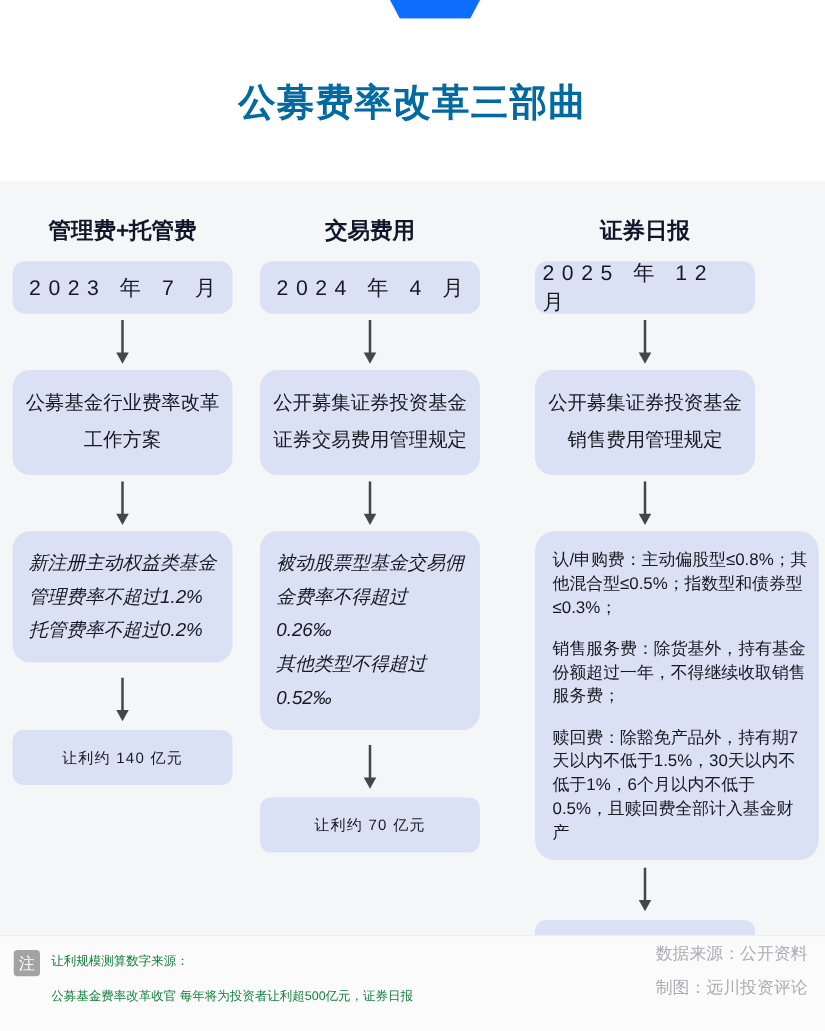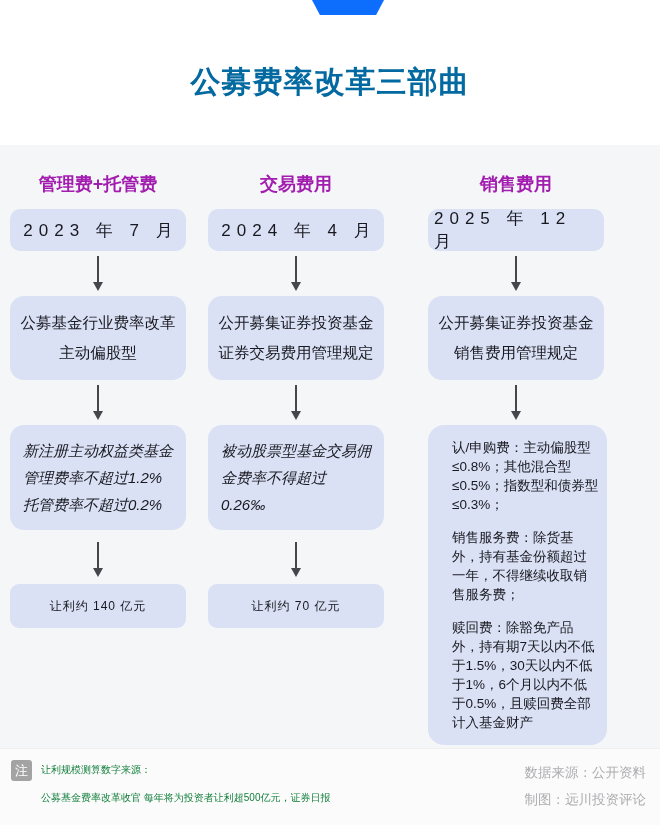--- a/index.html
+++ b/index.html
@@ -24,21 +24,21 @@
     position:absolute; top:145px; left:0; width:660px; height:603px;
     background:#f5f6f8;
   }
   .col {
     position:absolute; top:0; display:flex; flex-direction:column;
     align-items:center;
   }
   .col-1 { left:10px;  width:176px; }
   .col-2 { left:208px; width:176px; }
   .col-3 { left:428px; width:176px; }
-  .col-header { margin-top:27px; font-size:18px; font-weight:700; color:#a21caf; }
+  .col-header { margin-top:27px; font-size:18px; font-weight:700; color:#0f172a; }
   .box {
     background:#dae1f4; color:#181820; width:100%;
   }
   .date-box {
     margin-top:13px; height:42px; border-radius:10px;
     display:flex; align-items:center; justify-content:center;
     font-size:17px; letter-spacing:6px; padding-left:6px;
   }
   .arrow { margin-top:5px; flex:none; }
   .policy-box {
@@ -47,23 +47,23 @@
     font-size:15.5px; line-height:30px; padding:6px 4px;
   }
   .detail-box {
     margin-top:4px; border-radius:14px; text-align:left;
     font-size:15px; line-height:27px; padding:12px 10px 12px 13px;
     min-height:104px;
     font-style:italic;
   }
   .detail-box p { margin:0; }
   .detail-box-wide {
-    margin-top:4px; width:179px; align-self:flex-start;
+    margin-top:4px; width:227px; align-self:flex-start;
     border-radius:16px; text-align:left;
-    font-size:13.5px; line-height:19px; padding:13px 8px 13px 24px;
+    font-size:13.5px; line-height:19px; padding:13px 8px 13px 14px;
   }
   .detail-box-wide p { margin:0 0 14px 0; }
   .detail-box-wide p:last-child { margin-bottom:0; }
   .arrow-late { margin-top:12px; }
   .arrow-late3 { margin-top:6px; }
   .result-box {
     margin-top:6px; height:44px; border-radius:9px;
     display:flex; align-items:center; justify-content:center;
     font-size:12px; letter-spacing:1px;
   }
@@ -75,21 +75,21 @@
   .note-badge {
     position:absolute; left:11px; top:11px; width:21px; height:21px;
     background:#a3a3a3; color:#ffffff; border-radius:3px;
     display:flex; align-items:center; justify-content:center; font-size:13px;
   }
   .note-text {
     position:absolute; left:41px; top:7px; font-size:10px; line-height:28px;
     color:#15803d;
   }
   .credits {
-    position:absolute; right:14px; top:10px; font-size:13.5px; line-height:27px;
+    position:absolute; right:14px; top:0; font-size:13.5px; line-height:27px;
     color:#adadaf; text-align:right;
   }
 </style>
 </head>
 <body>
 
 <div class="page">
 
   <div class="ribbon"></div>
   <div class="page-title">公募费率改革三部曲</div>
@@ -98,21 +98,21 @@
 
     <div class="col col-1">
       <div class="col-header">管理费+托管费</div>
       <div class="box date-box">2023 年 7 月</div>
       <svg class="arrow" width="12" height="36">
         <line x1="6" y1="0" x2="6" y2="27" stroke="#45454c" stroke-width="2"></line>
         <path d="M1 26 L11 26 L6 35 Z" fill="#45454c"></path>
       </svg>
       <div class="box policy-box">
         <span>公募基金行业费率改革</span>
-        <span>主动偏股型</span>
+        <span>工作方案</span>
       </div>
       <svg class="arrow" width="12" height="36">
         <line x1="6" y1="0" x2="6" y2="27" stroke="#45454c" stroke-width="2"></line>
         <path d="M1 26 L11 26 L6 35 Z" fill="#45454c"></path>
       </svg>
       <div class="box detail-box">
         <p>新注册主动权益类基金管理费率不超过1.2%</p>
         <p>托管费率不超过0.2%</p>
       </div>
       <svg class="arrow arrow-late" width="12" height="36">
@@ -132,30 +132,31 @@
       <div class="box policy-box">
         <span>公开募集证券投资基金</span>
         <span>证券交易费用管理规定</span>
       </div>
       <svg class="arrow" width="12" height="36">
         <line x1="6" y1="0" x2="6" y2="27" stroke="#45454c" stroke-width="2"></line>
         <path d="M1 26 L11 26 L6 35 Z" fill="#45454c"></path>
       </svg>
       <div class="box detail-box">
         <p>被动股票型基金交易佣金费率不得超过 0.26‰</p>
+        <p>其他类型不得超过 0.52‰</p>
       </div>
       <svg class="arrow arrow-late" width="12" height="36">
         <line x1="6" y1="0" x2="6" y2="27" stroke="#45454c" stroke-width="2"></line>
         <path d="M1 26 L11 26 L6 35 Z" fill="#45454c"></path>
       </svg>
       <div class="box result-box">让利约 70 亿元</div>
     </div>
 
     <div class="col col-3">
-      <div class="col-header">销售费用</div>
+      <div class="col-header">证券日报</div>
       <div class="box date-box">2025 年 12 月</div>
       <svg class="arrow" width="12" height="36">
         <line x1="6" y1="0" x2="6" y2="27" stroke="#45454c" stroke-width="2"></line>
         <path d="M1 26 L11 26 L6 35 Z" fill="#45454c"></path>
       </svg>
       <div class="box policy-box">
         <span>公开募集证券投资基金</span>
         <span>销售费用管理规定</span>
       </div>
       <svg class="arrow" width="12" height="36">

